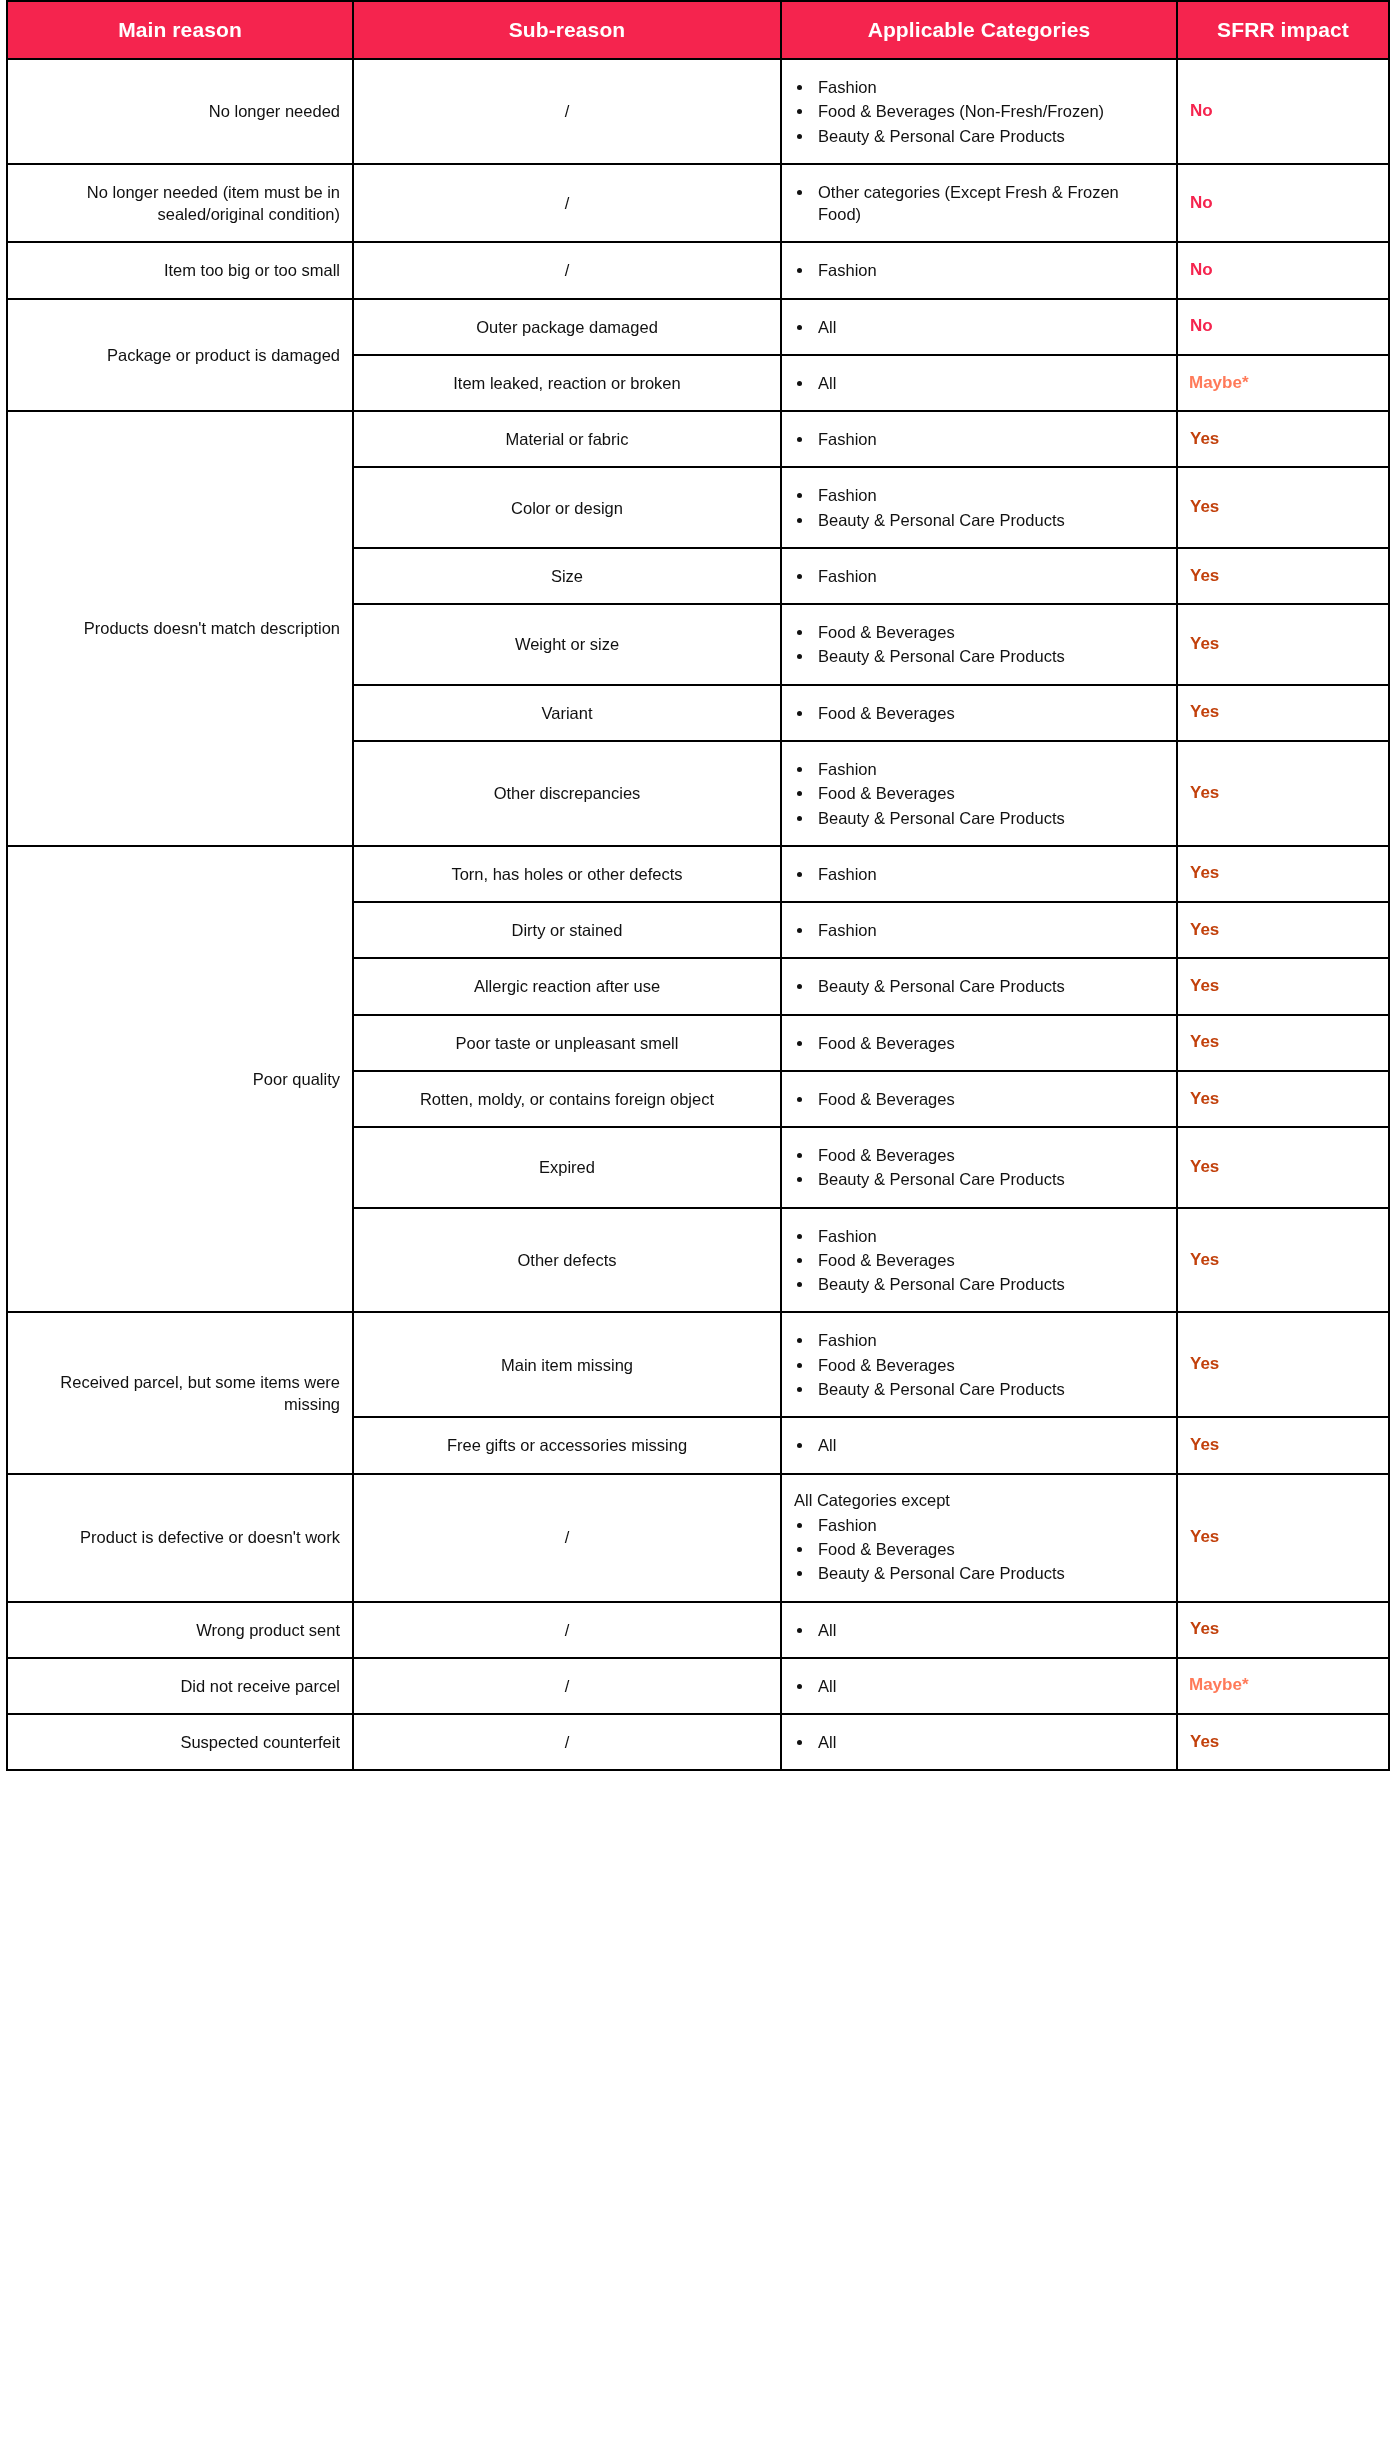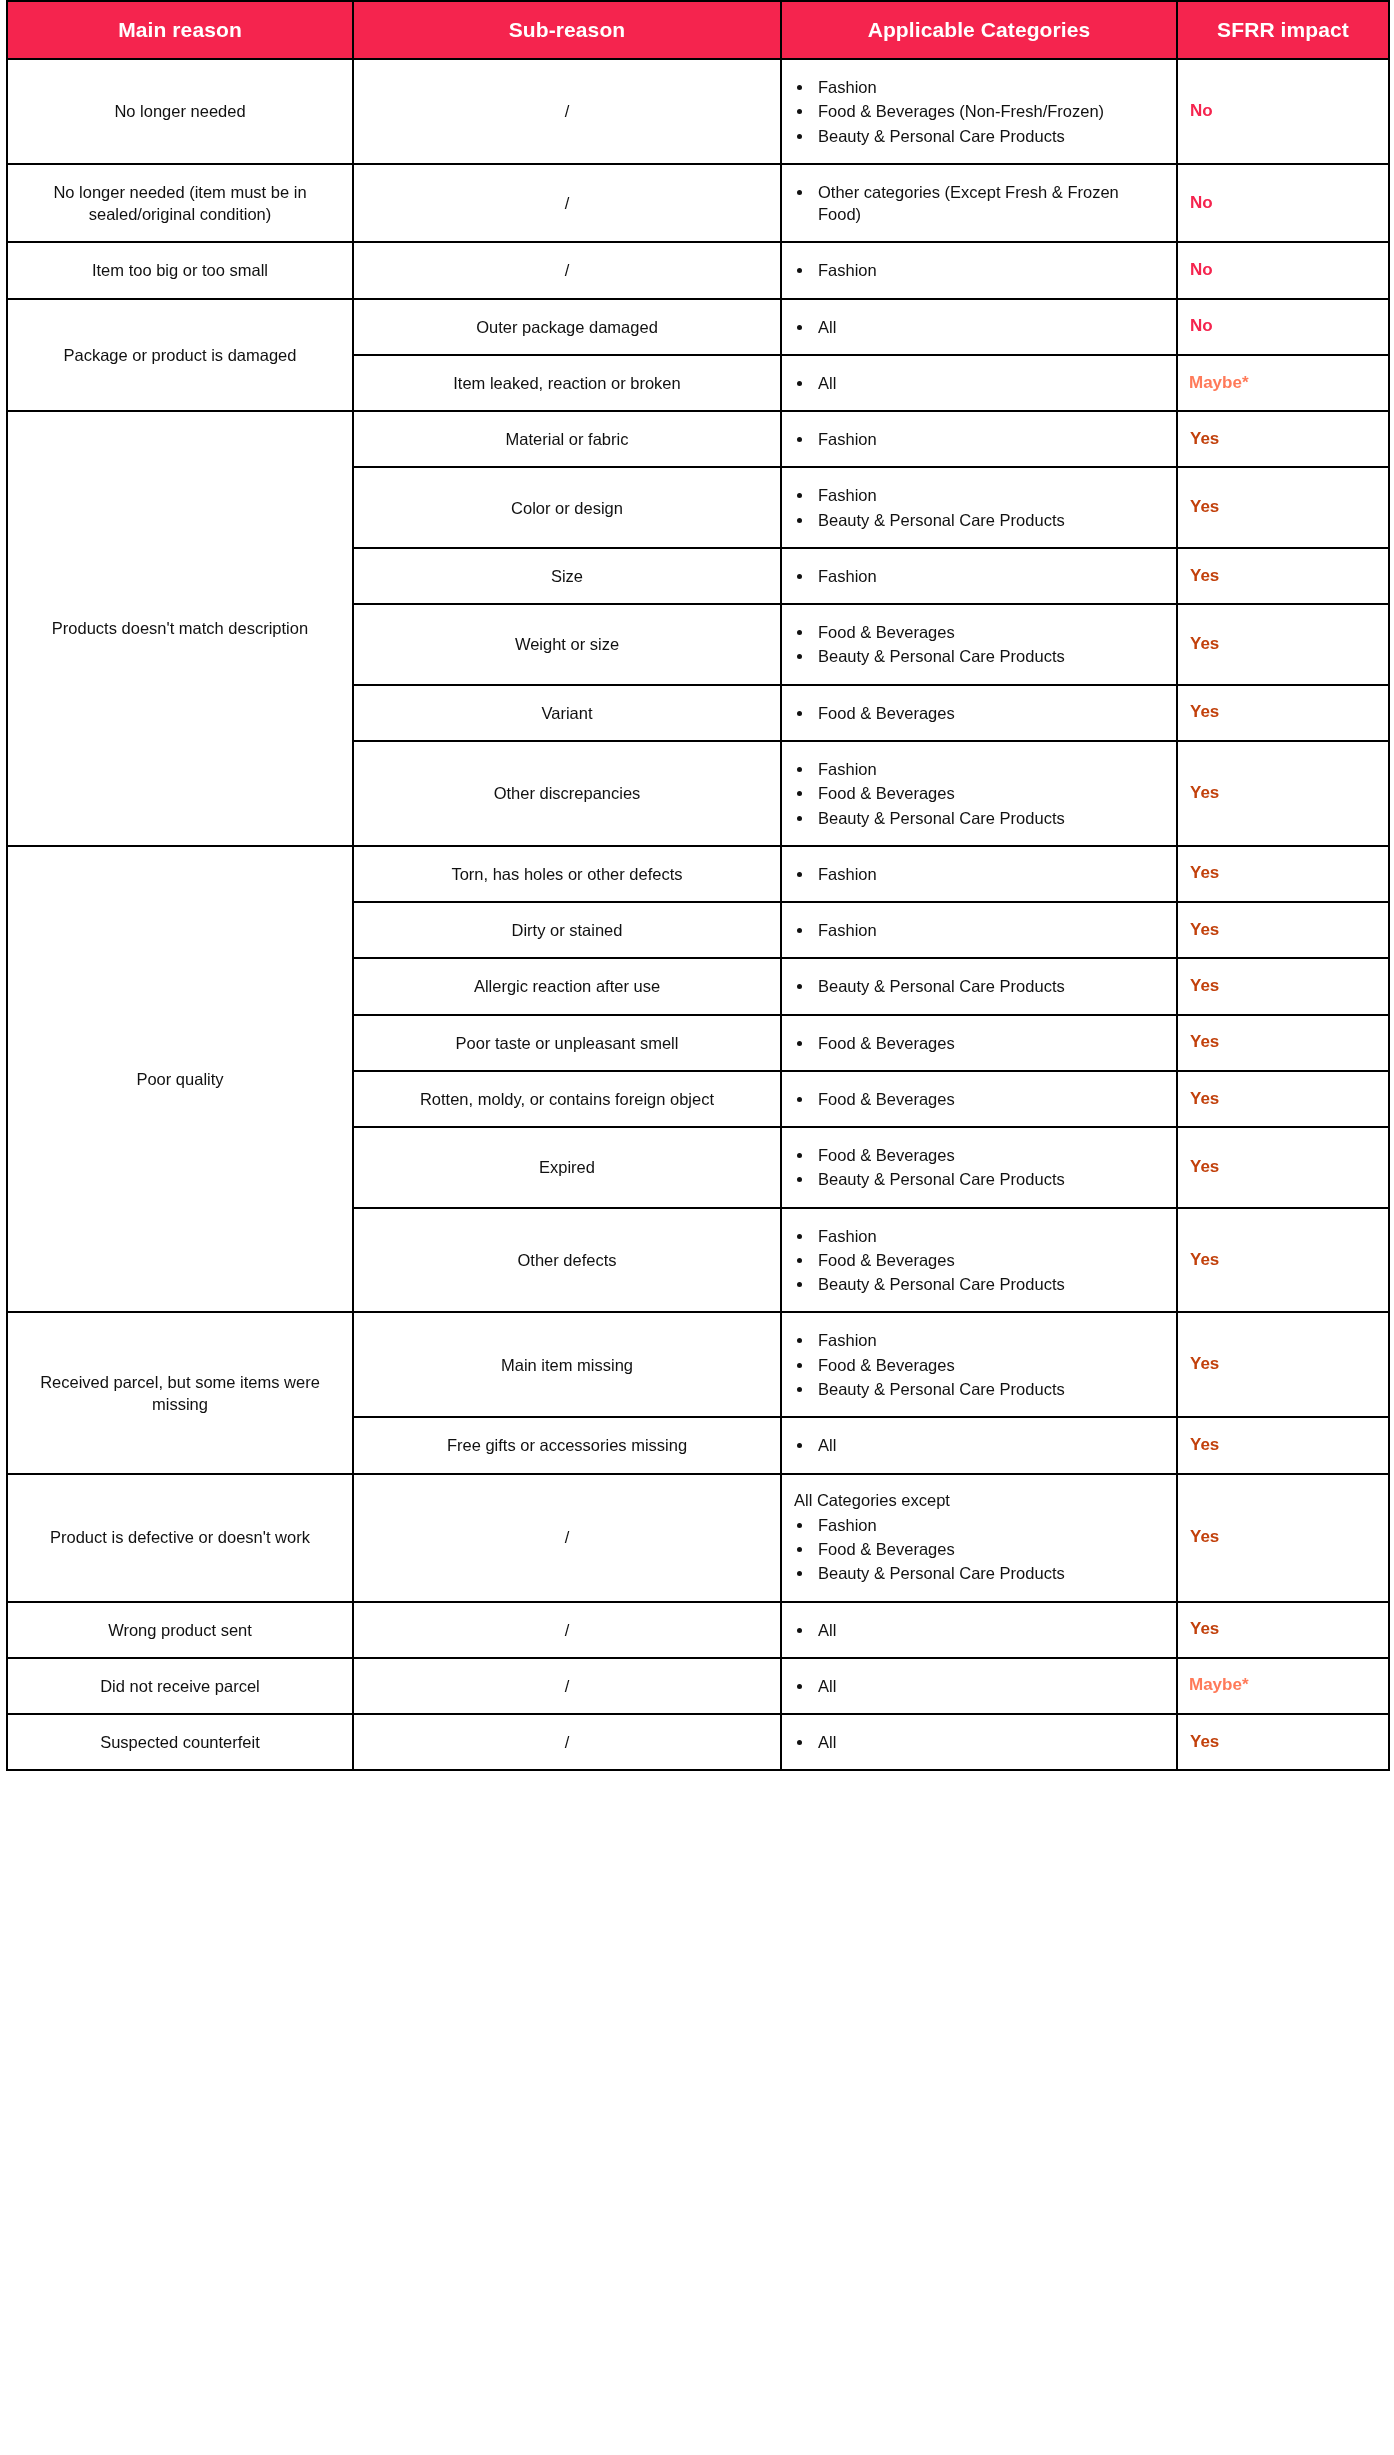--- a/index.html
+++ b/index.html
@@ -38,21 +38,21 @@
   }
   tbody td {
     border: 2px solid #000000;
     font-size: 16.5px;
     color: #111111;
     vertical-align: middle;
     padding: 14px 12px;
     line-height: 1.35;
   }
   td.main-reason {
-    text-align: center;
+    text-align: right;
   }
   td.sub-reason {
     text-align: center;
   }
   td.categories {
     text-align: left;
   }
   td.impact {
     text-align: left;
     font-weight: bold;

